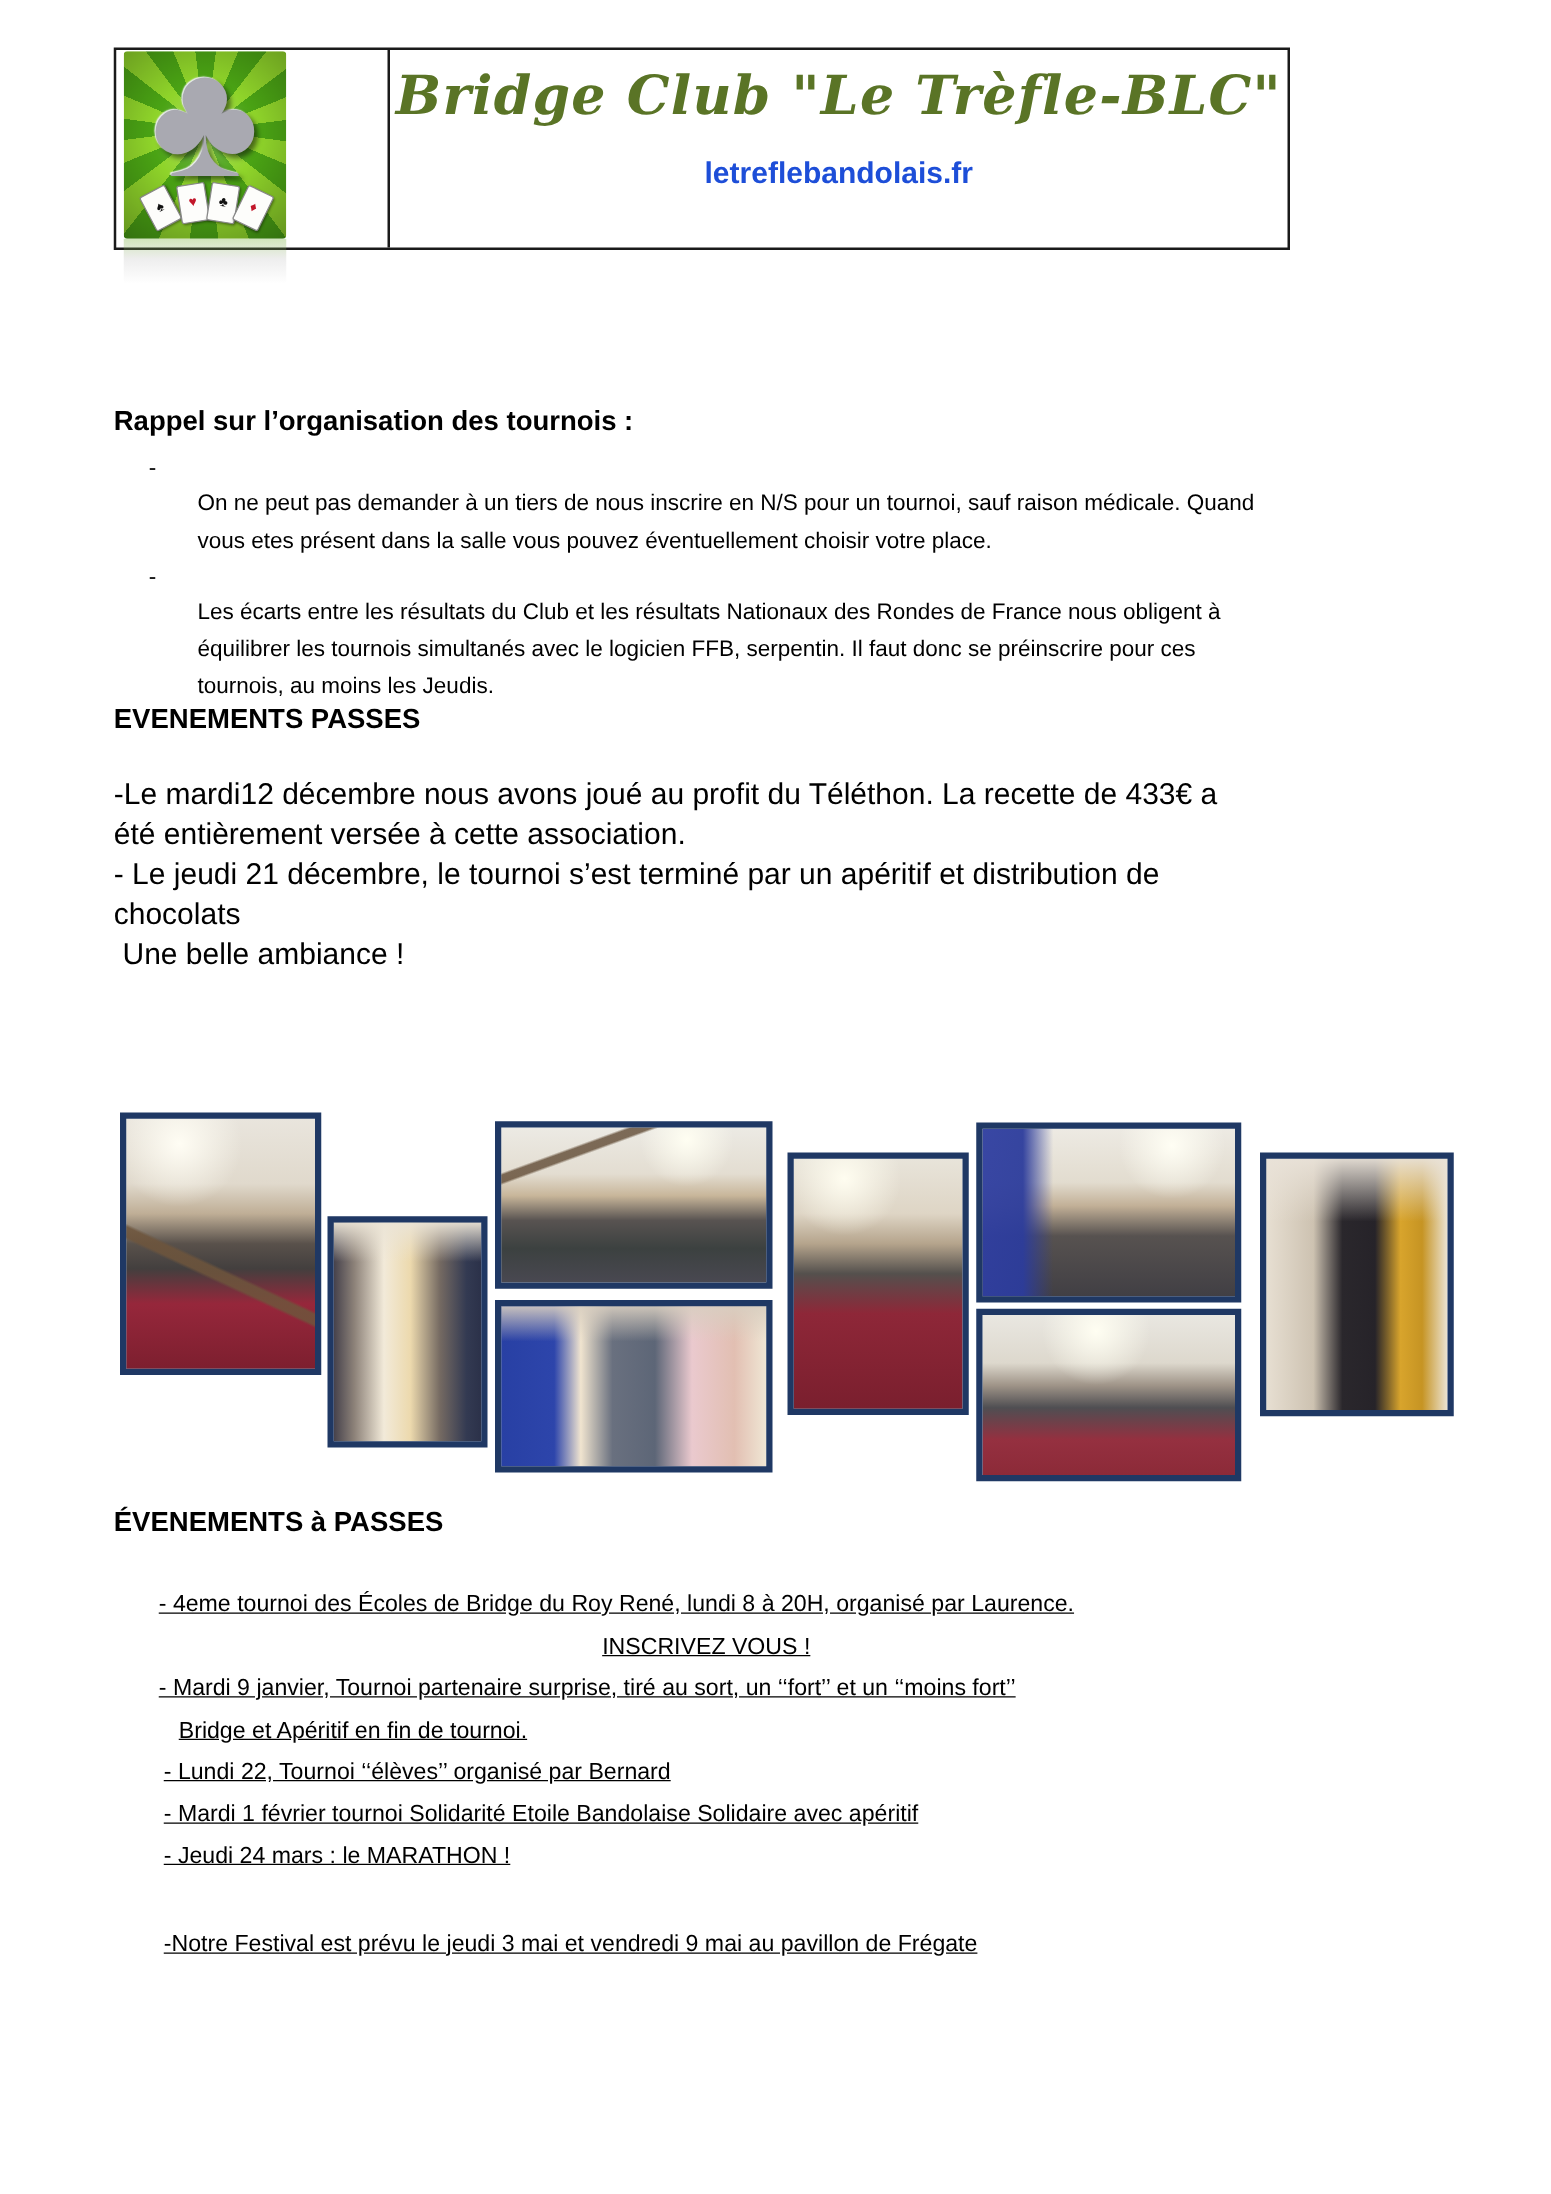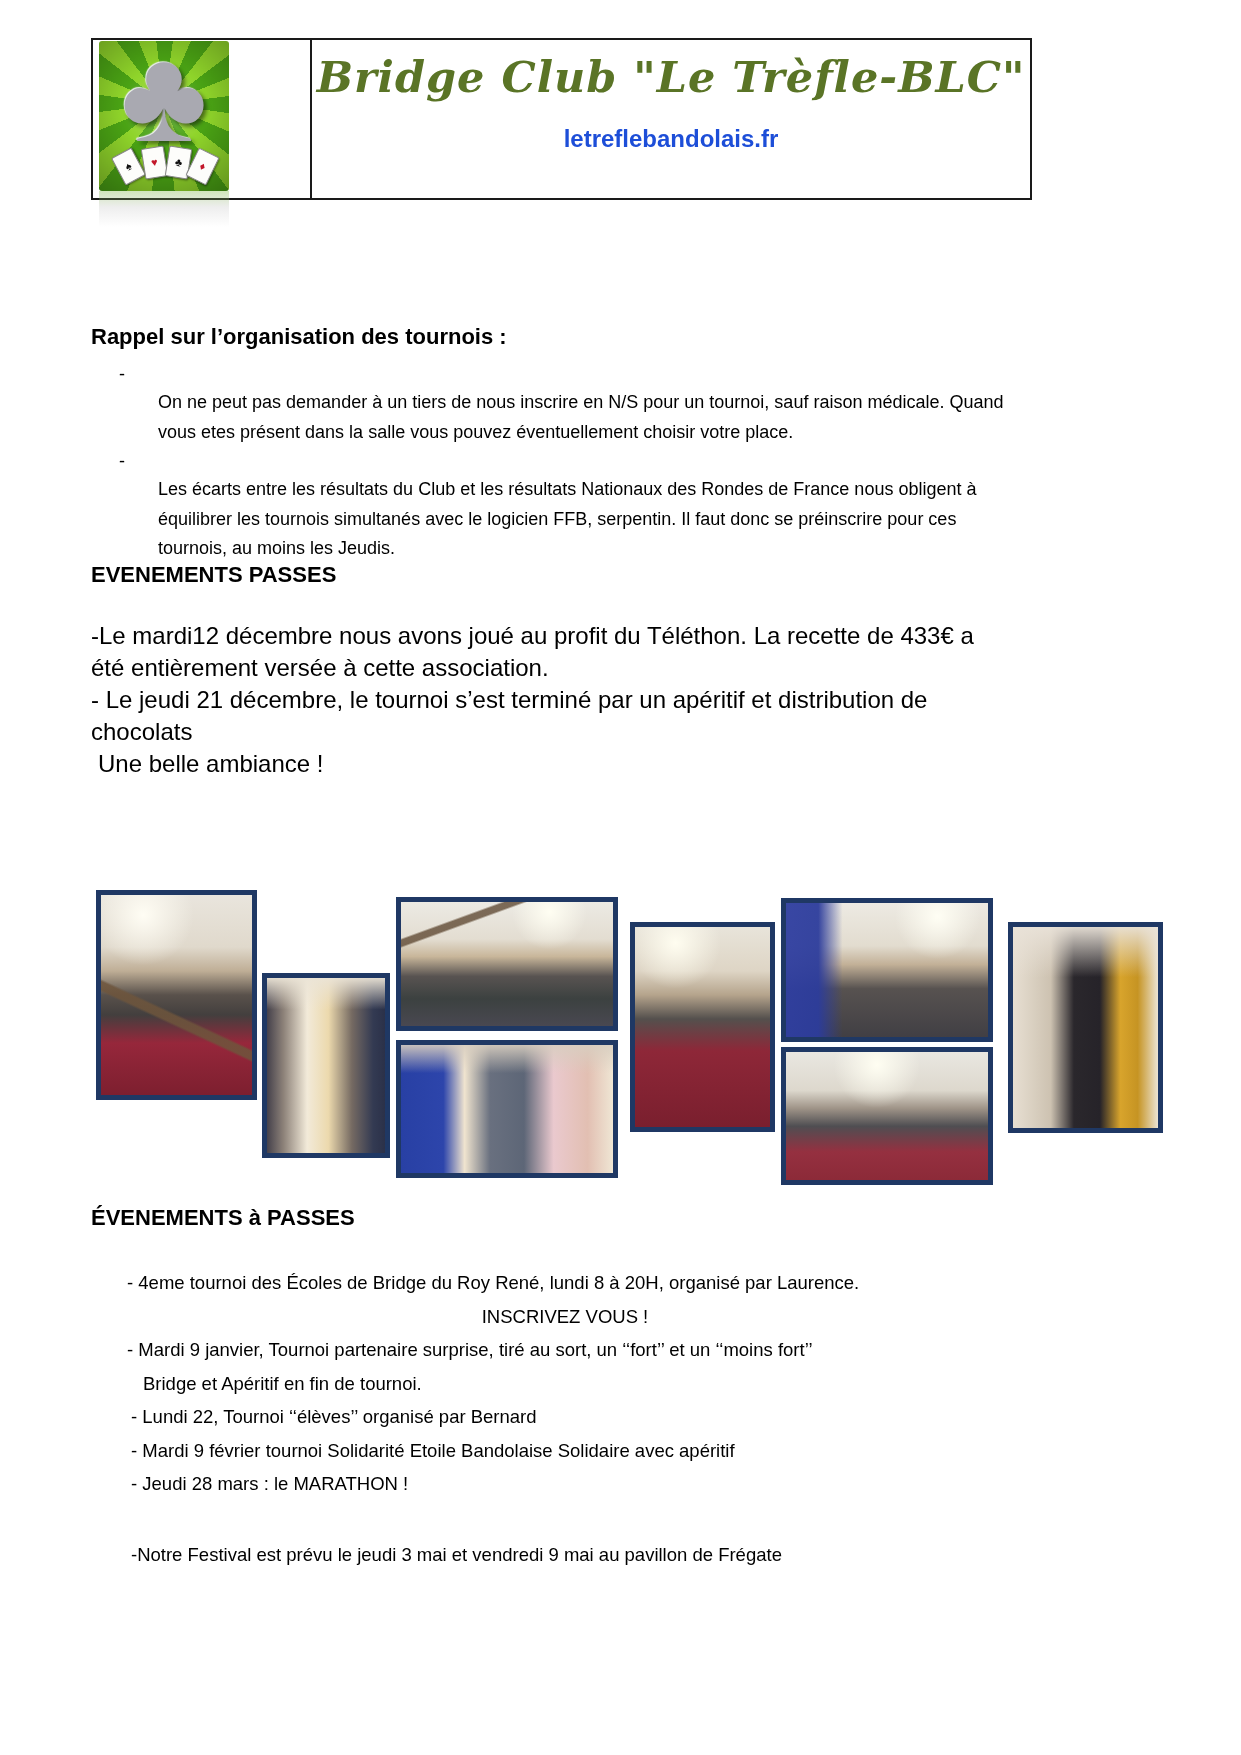--- a/index.html
+++ b/index.html
@@ -90,21 +90,21 @@
   .p7{left:781px;top:1047px;width:212px;height:138px;
     background:
       radial-gradient(circle at 45% 10%, #fffef2 0%, rgba(255,254,242,0) 27%),
       linear-gradient(180deg,#e9e7e1 0%,#ddd8cd 30%,#9f9488 44%,#4f4e52 58%,#953040 78%,#8c2a38 100%);}
   .p8{left:1008px;top:922px;width:155px;height:211px;
     background:
       linear-gradient(180deg, rgba(233,226,216,.95) 0%, rgba(233,226,216,0) 25%),
       linear-gradient(90deg,#e7dfd2 0%,#cdc2b1 26%,#2a272c 42%,#262329 60%,#d8a42c 74%,#c69423 86%,#ece4d4 100%);}
   
   .upcoming-heading{top:1205px;}
-  .upcoming{position:absolute;left:91px;top:1266px;width:948px;font-size:18.5px;line-height:33.5px;}
+  .upcoming{position:absolute;left:91px;top:1266px;width:948px;font-size:18.5px;line-height:33.5px;text-decoration:underline;}
   .u{white-space:nowrap;}
   .ind36{padding-left:36px;}
   .ind40{padding-left:40px;}
   .ind52{padding-left:52px;}
   .center{text-align:center;padding-left:0;}
   .festival{margin-top:37px;}
 </style>
 </head>
 <body>
 
@@ -162,18 +162,18 @@
     <div class="ph p8"></div>
   </div>
 
   <div class="heading upcoming-heading">ÉVENEMENTS à PASSES</div>
   <div class="upcoming">
     <div class="u ind36">- 4eme tournoi des Écoles de Bridge du Roy René, lundi 8 à 20H, organisé par Laurence.</div>
     <div class="u center">INSCRIVEZ VOUS !</div>
     <div class="u ind36">- Mardi 9 janvier, Tournoi partenaire surprise, tiré au sort, un ‘‘fort’’ et un ‘‘moins fort’’</div>
     <div class="u ind52">Bridge et Apéritif en fin de tournoi.</div>
     <div class="u ind40">- Lundi 22, Tournoi ‘‘élèves’’ organisé par Bernard</div>
-    <div class="u ind40">- Mardi 9 février tournoi Solidarité Etoile Bandolaise Solidaire avec apéritif</div>
-    <div class="u ind40">- Jeudi 28 mars : le MARATHON !</div>
+    <div class="u ind40">- Mardi 1 février tournoi Solidarité Etoile Bandolaise Solidaire avec apéritif</div>
+    <div class="u ind40">- Jeudi 24 mars : le MARATHON !</div>
     <div class="u ind40 festival">-Notre Festival est prévu le jeudi 3 mai et vendredi 9 mai au pavillon de Frégate</div>
   </div>
 
 </div>
 
 </body></html>

